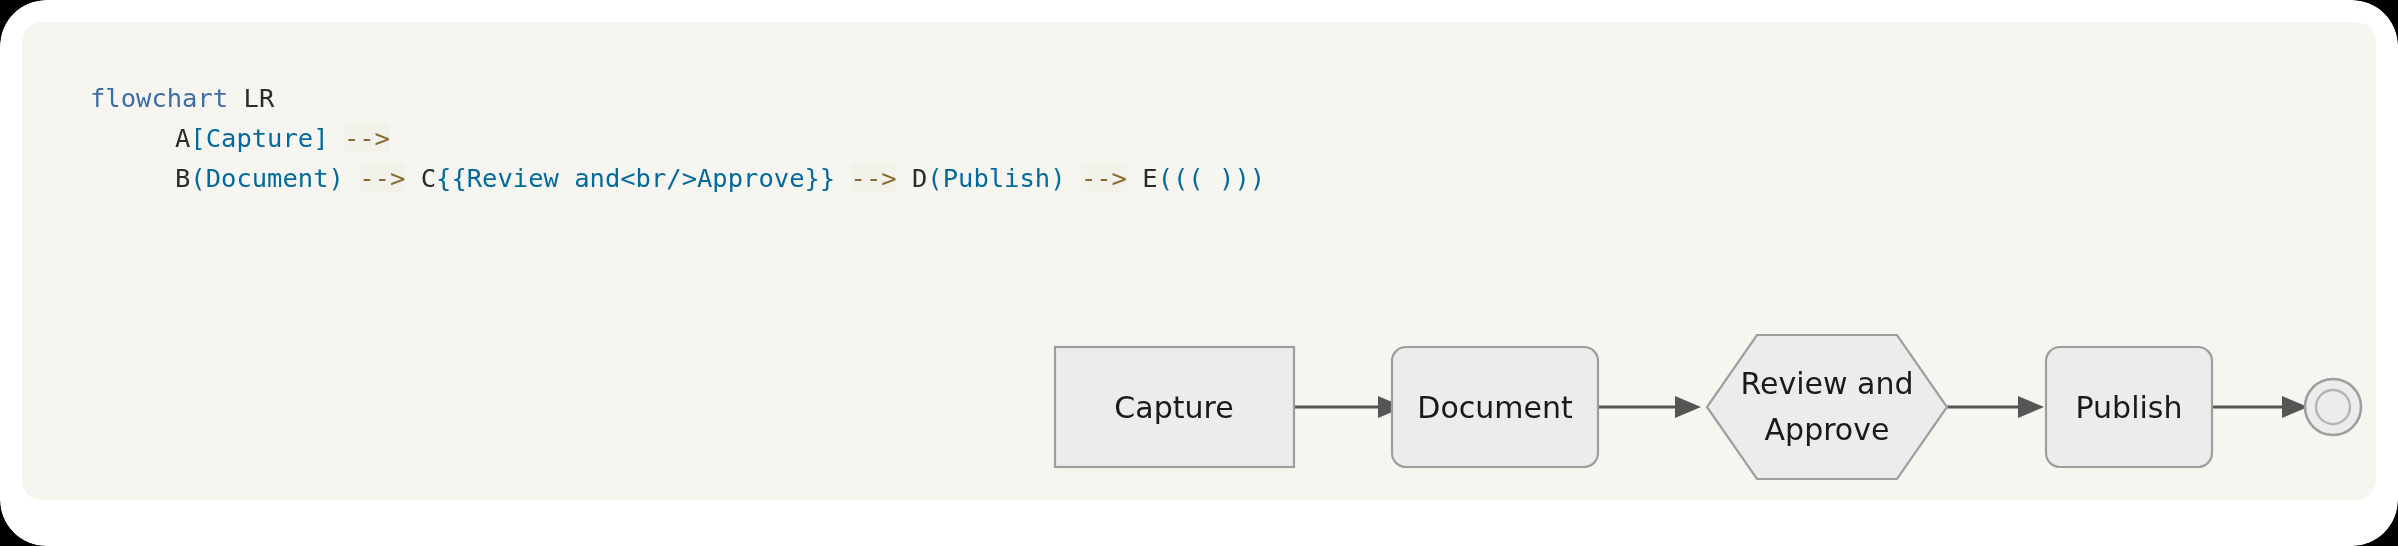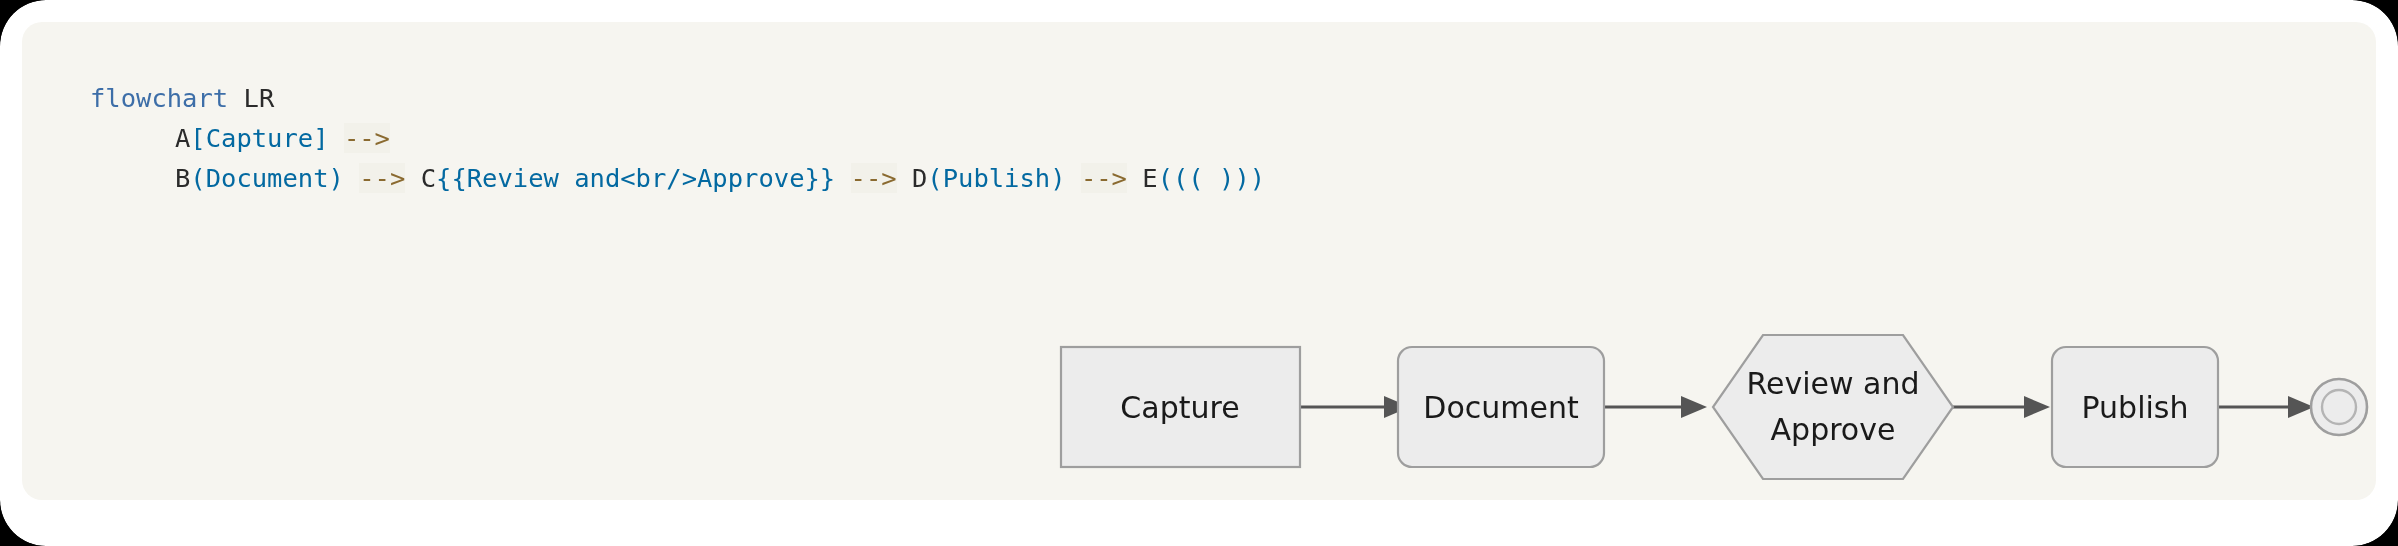--- a/index.html
+++ b/index.html
@@ -57,21 +57,21 @@
   .code .line { display: block; height: 40px; }
   .tok-kw    { color: #3D6EA8; }
   .tok-plain { color: #2B2B2B; }
   .tok-node  { color: #0369a1; }
   .tok-arrow { color: #8A6A30; background: #F2F1EA; }
   .indent { display: inline-block; width: 85px; }
 
   
   .diagram {
     position: absolute;
-    left: 6px; top: 0;
+    left: 0; top: 0;
     width: 2160px;
     height: 478px;
     pointer-events: none;
     text-align: right;
   }
   .diagram svg { display: block; }
   .nodebox { fill: #ECECEC; stroke: #9E9E9E; stroke-width: 2.2px; }
   .nodehex { fill: #ECECEC; stroke: #9E9E9E; stroke-width: 2.2px; }
   .ring-outer { fill: #ECECEC; stroke: #9E9E9E; stroke-width: 2.6px; }
   .ring-inner { fill: #ECECEC; stroke: #B4B4B4; stroke-width: 2.4px; }

